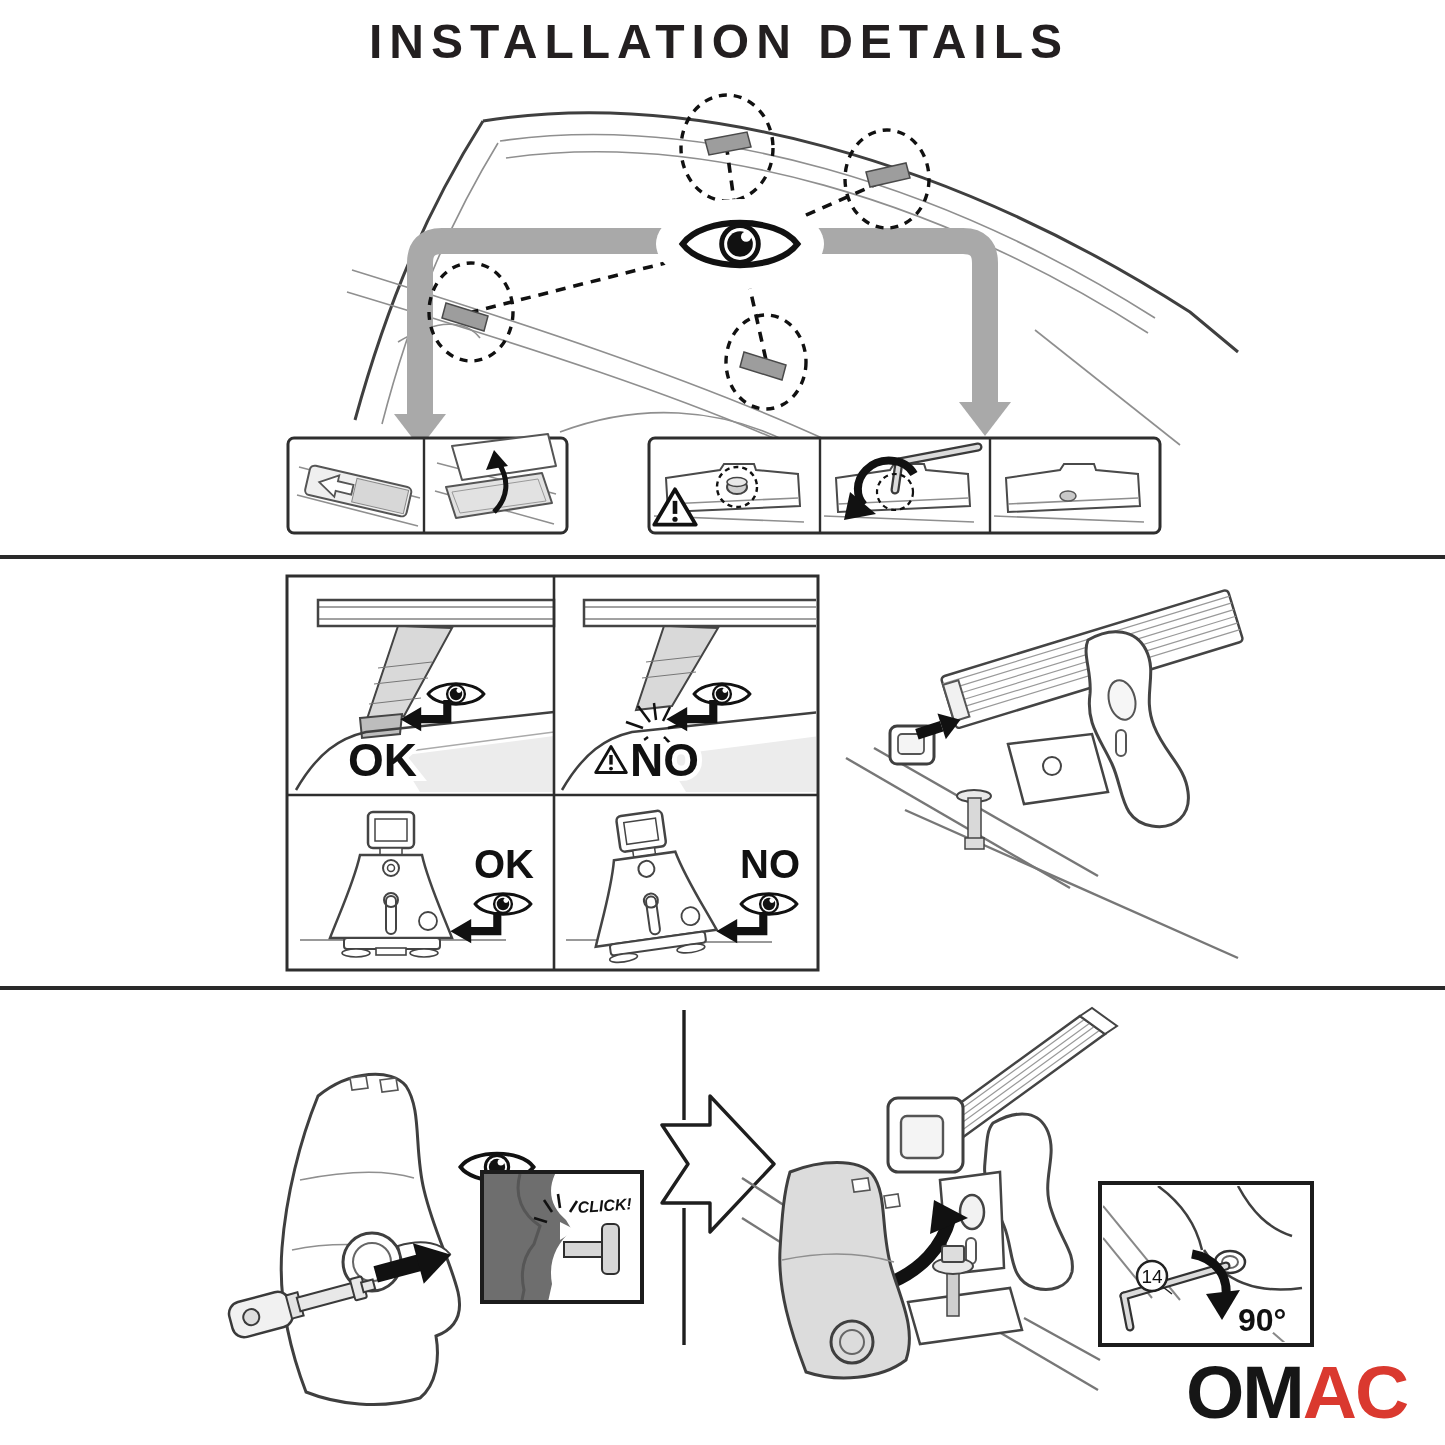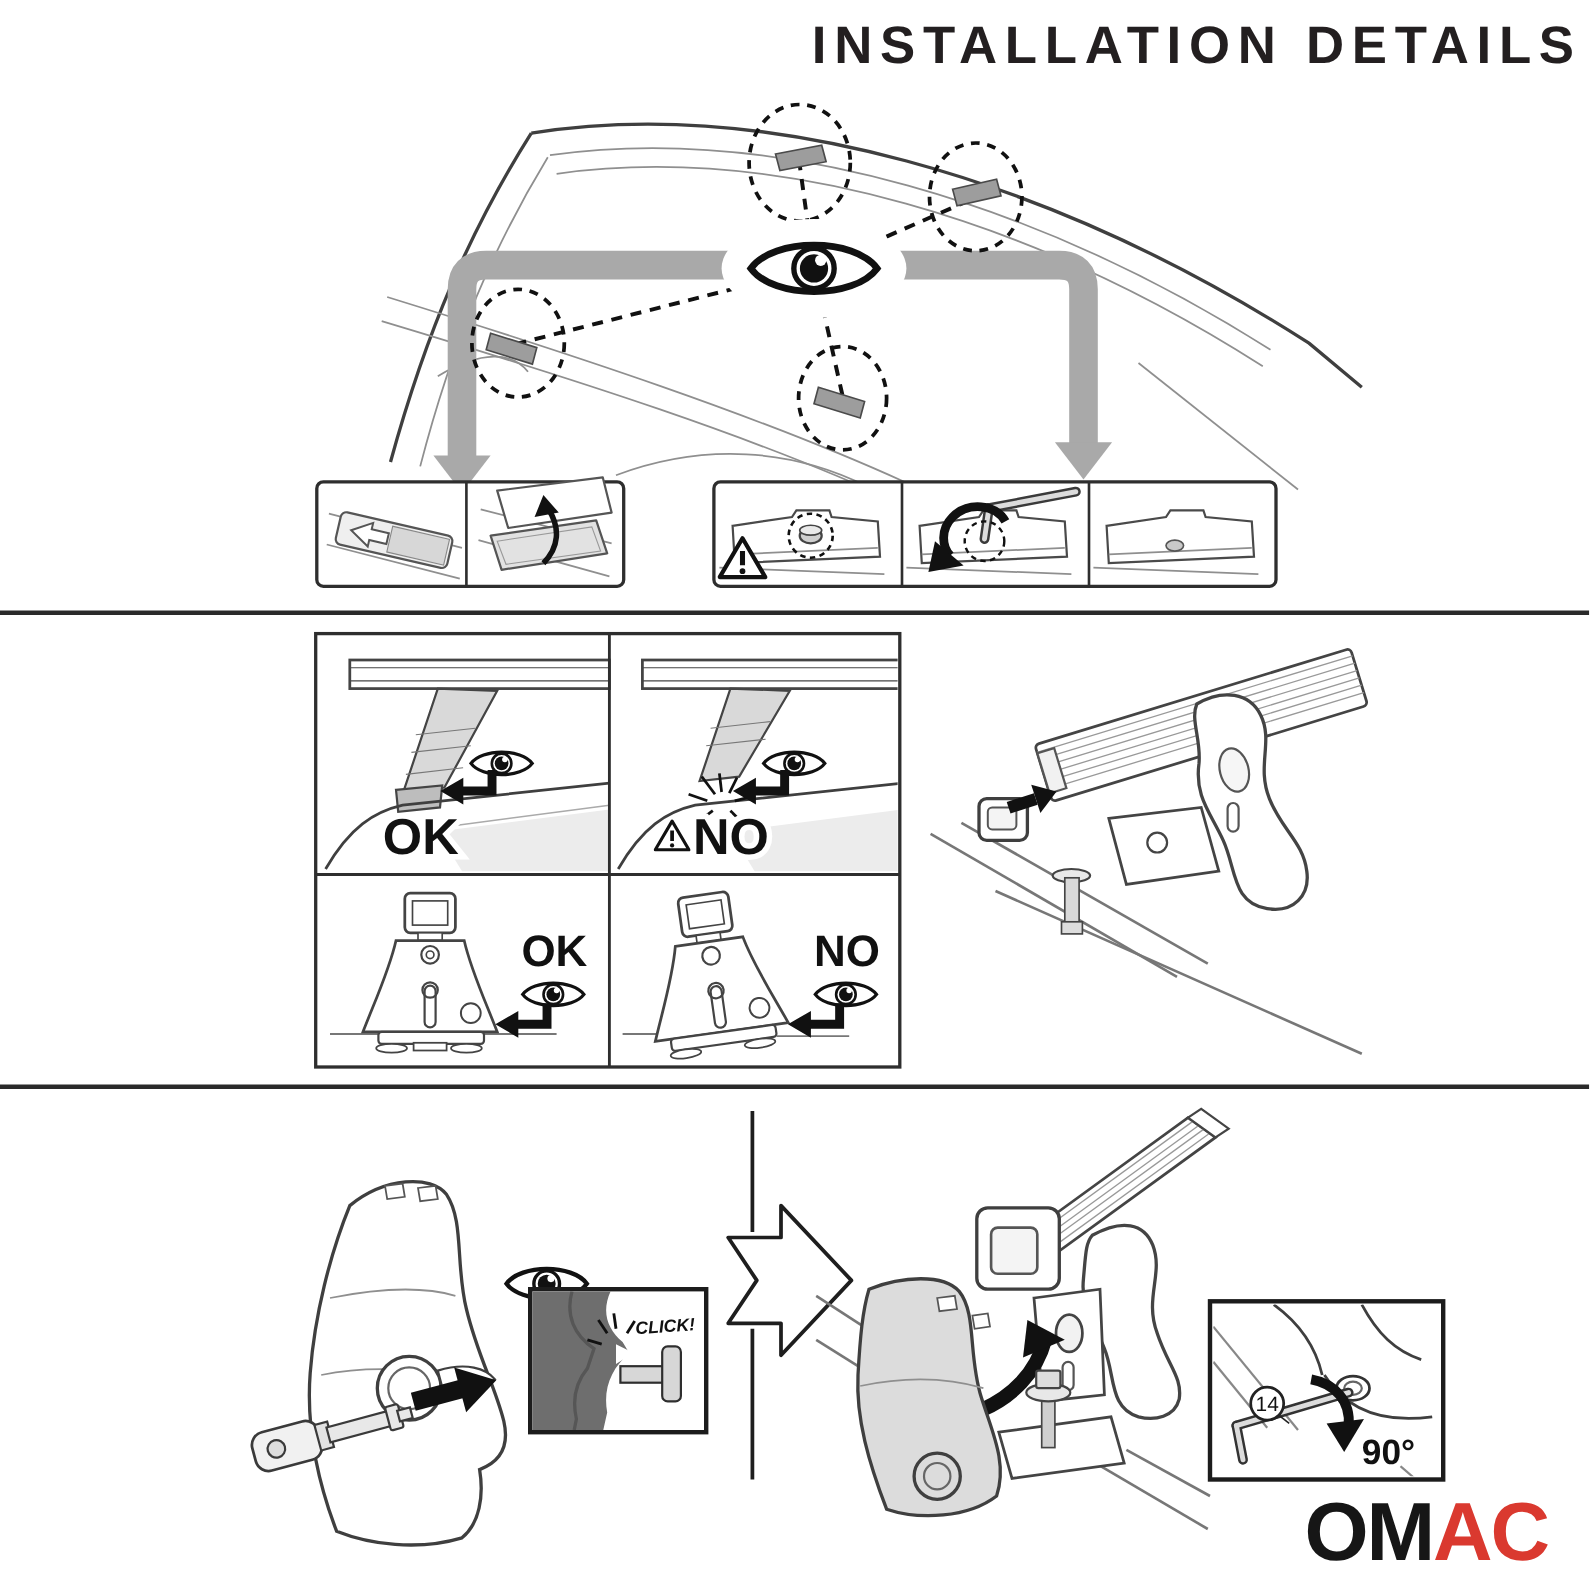--- a/index.html
+++ b/index.html
@@ -1,18 +1,18 @@
 <!DOCTYPE html>
 <html><head>
 <meta charset="utf-8">
 <style>
   html,body{margin:0;padding:0;background:#ffffff;}
   #stage{position:relative;width:1445px;height:1445px;background:#fff;overflow:hidden;
          font-family:"Liberation Sans",sans-serif;}
-  #main-title{position:absolute;top:14px;left:0;width:1438px;text-align:right;
+  #main-title{position:absolute;top:14px;left:0;width:1438px;text-align:center;
 
 
               font-size:48px;font-weight:bold;letter-spacing:7px;color:#231f20;}
   #gfx{position:absolute;left:0;top:0;}
   text{font-family:"Liberation Sans",sans-serif;}
   .lbl{font-weight:bold;fill:#111;paint-order:stroke;stroke:#ffffff;stroke-width:10px;}
   .thin{stroke:#8f8f8f;stroke-width:1.6;fill:none;}
   .dark{stroke:#3f3f3f;fill:none;}
 </style>
 </head>

